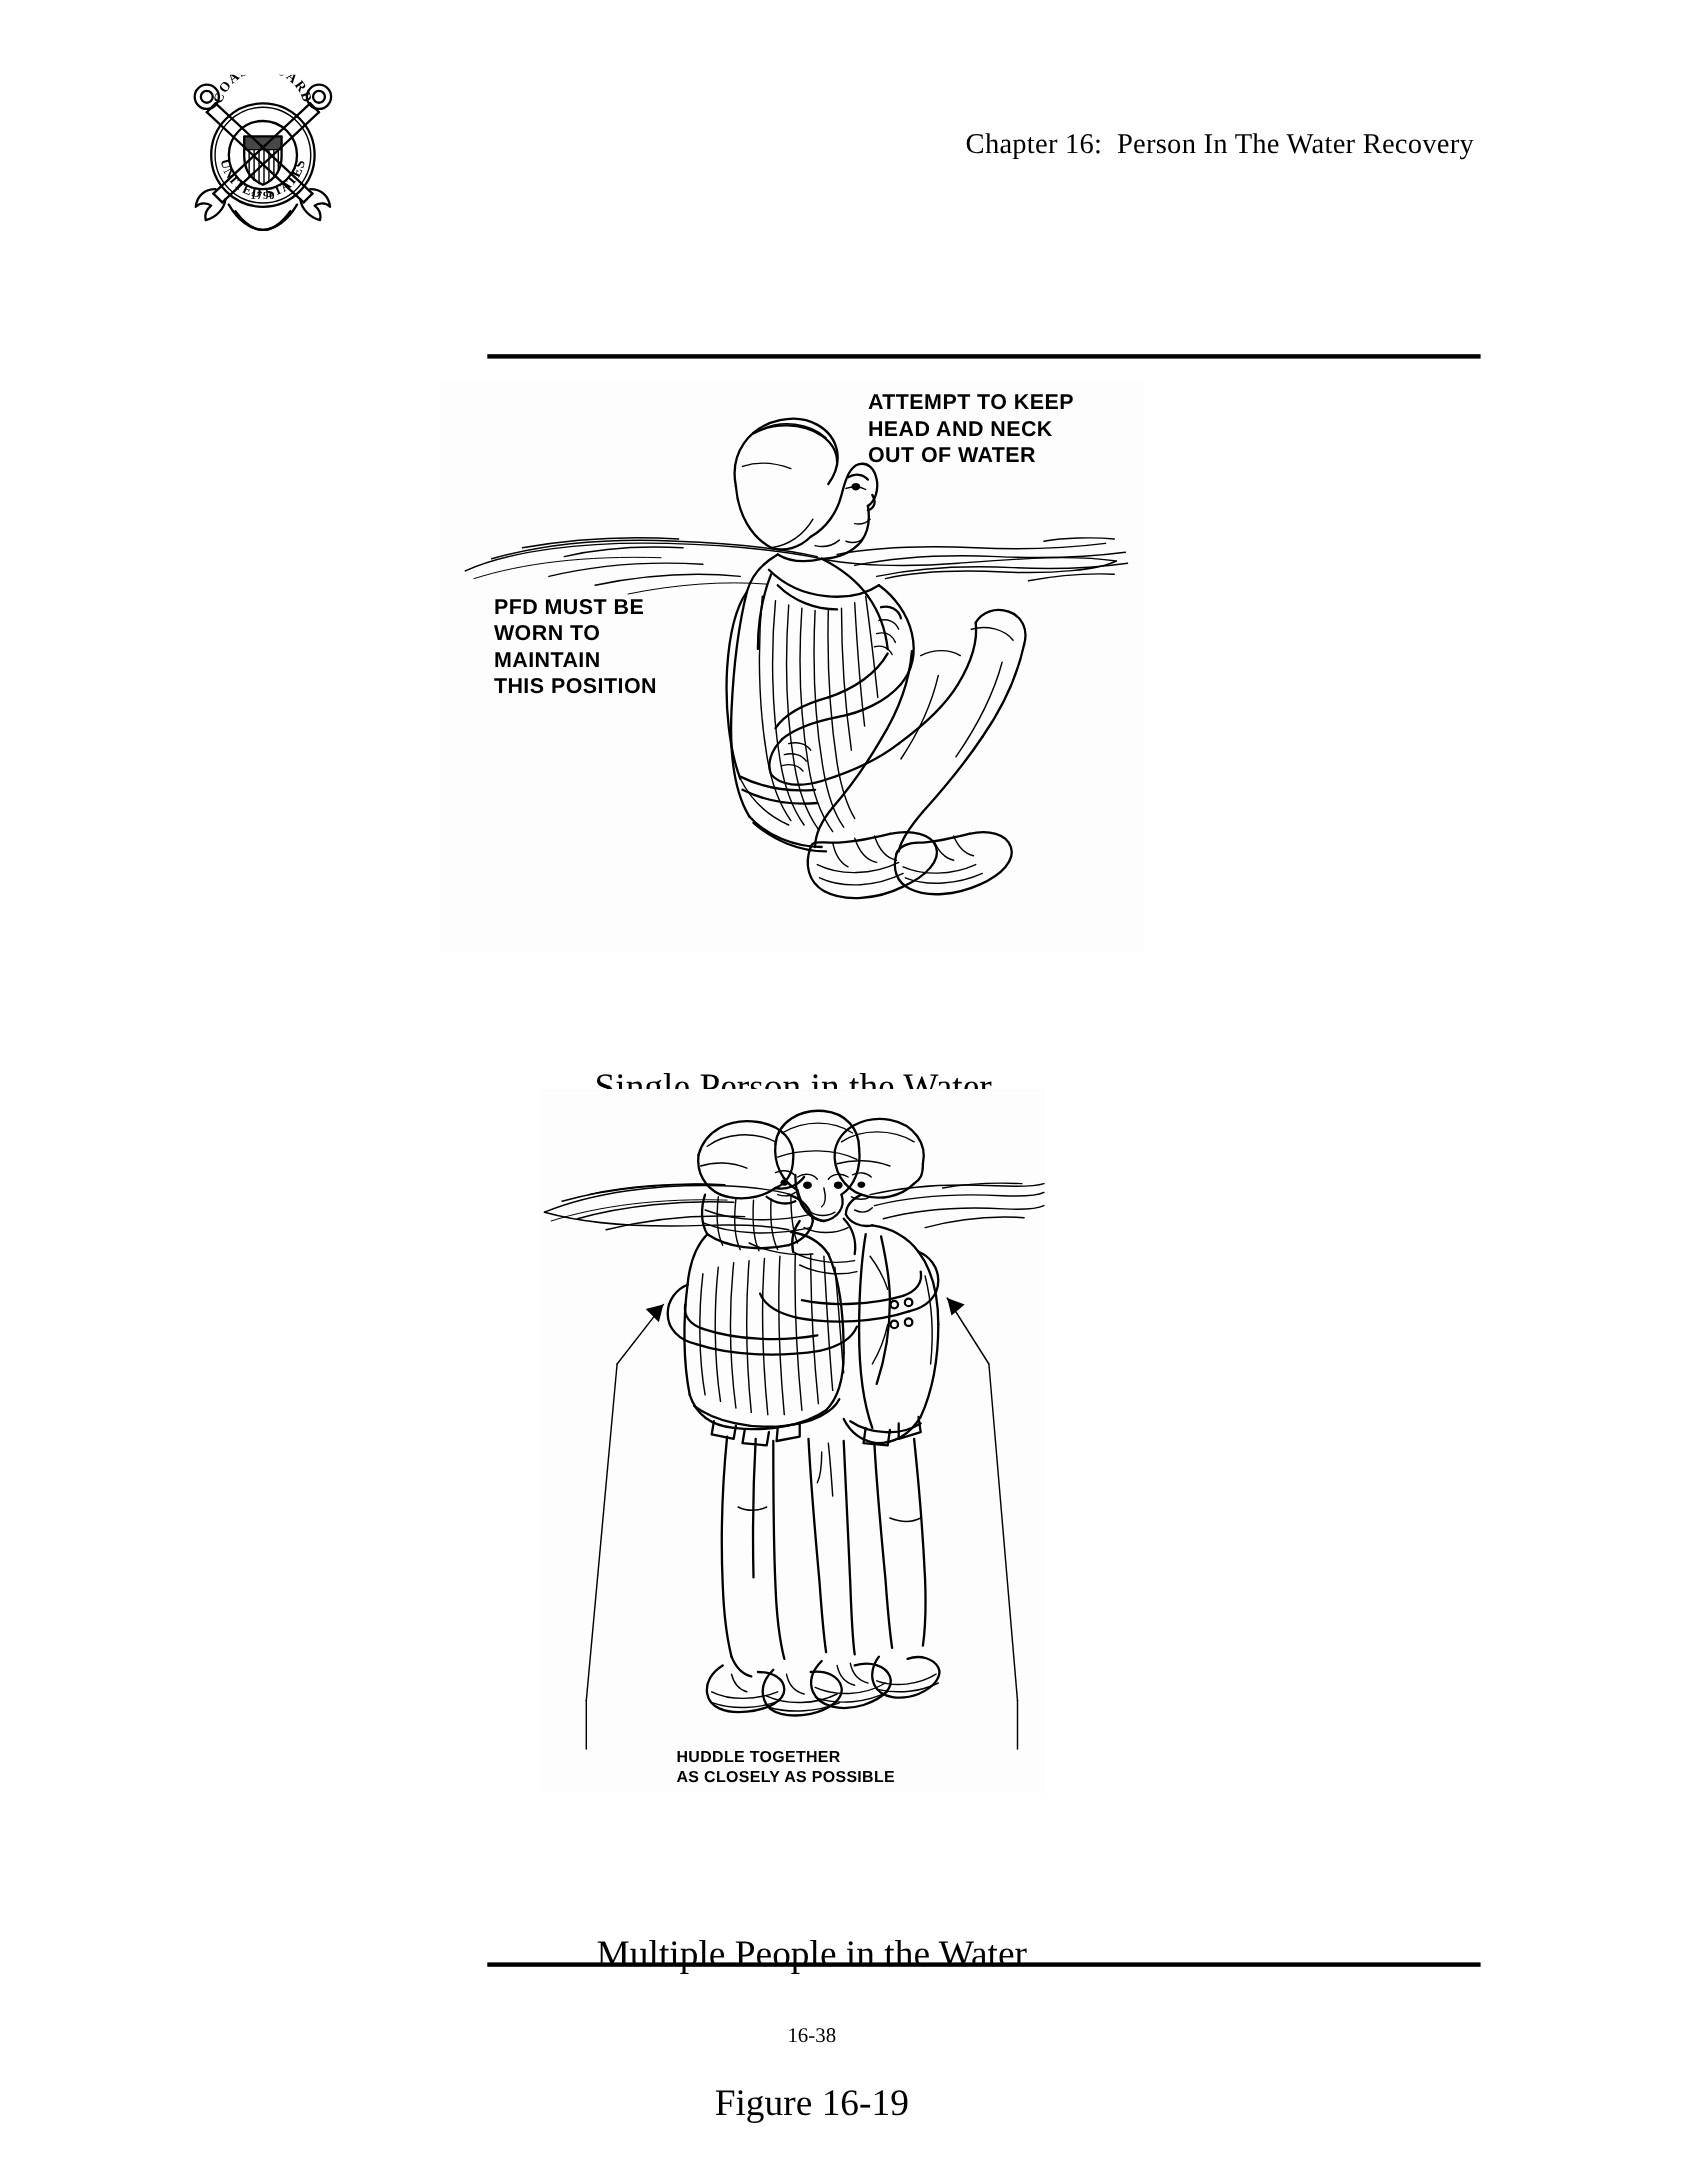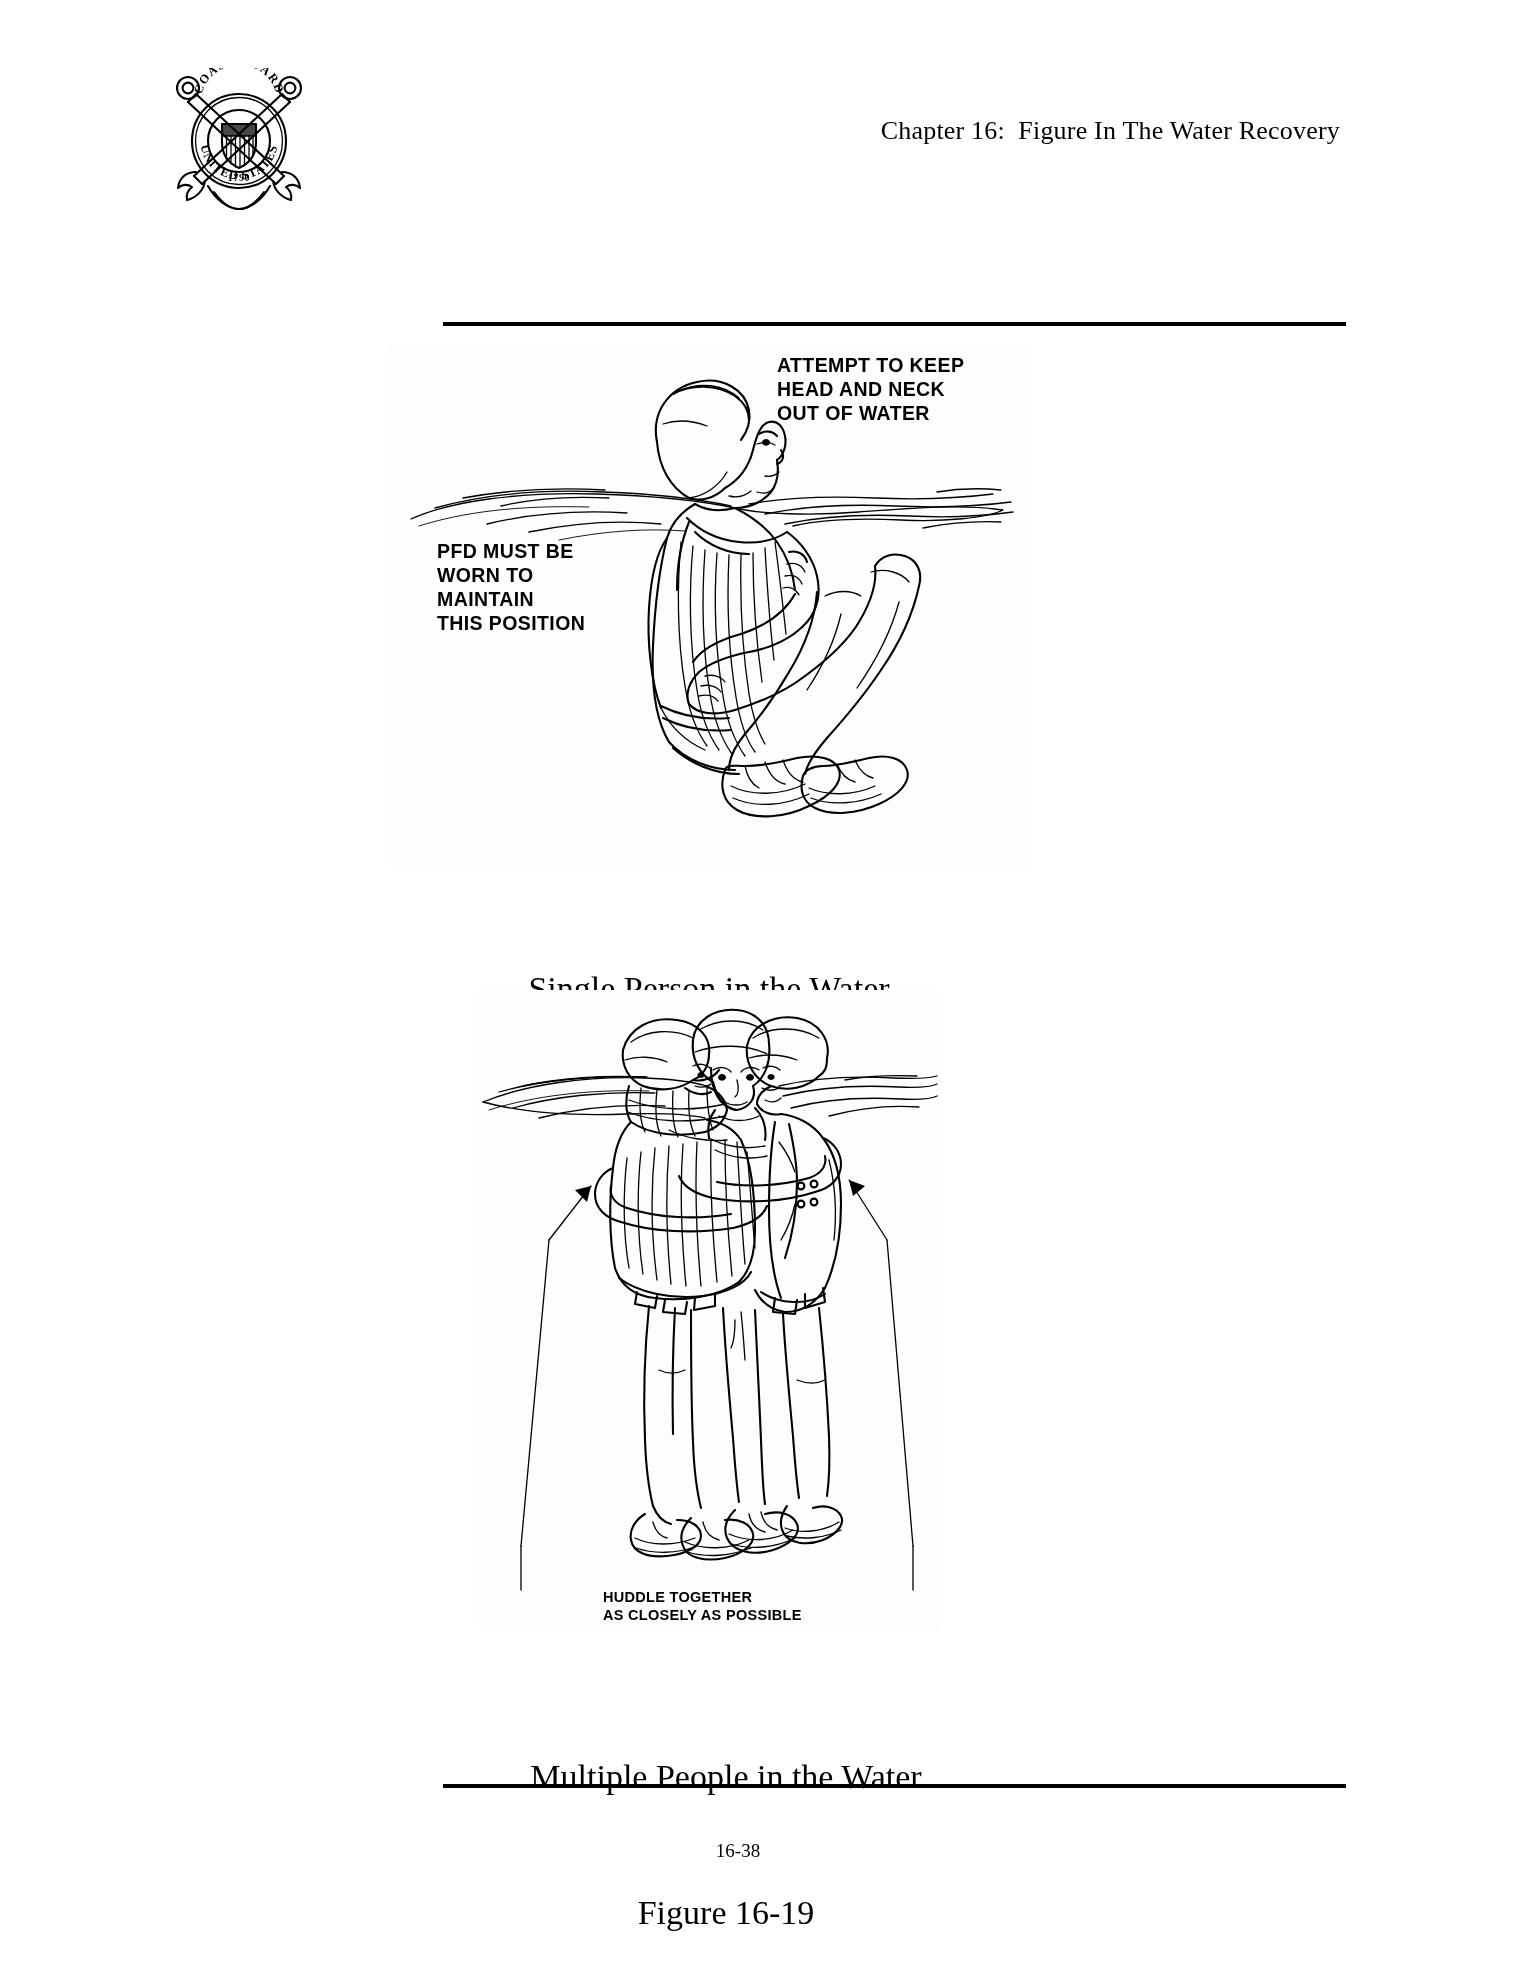--- a/index.html
+++ b/index.html
@@ -49,21 +49,21 @@
     width: 903px;
     height: 4px;
     background: #000000;
   }
   #rule-top { top: 322px; }
   #rule-bottom { top: 1784px; }
 
   
   .figure-block {
     position: absolute;
-    left: 0;
+    left: 12px;
     width: 1418px;
   }
   .figure-art {
     display: block;
     margin: 0 auto;
     background: #fdfdfd;
   }
   .figure-caption {
     text-align: center;
     font-size: 34px;
@@ -195,21 +195,21 @@
         <path class="ink-thin" d="M65 68 L65 96"></path>
         <path class="ink-thin" d="M69.5 68 L69.5 99"></path>
         <path class="ink-thin" d="M74 68 L74 99"></path>
         <path class="ink-thin" d="M78.5 68 L78.5 97"></path>
         <path class="ink-thin" d="M83 68 L83 93"></path>
         <path class="ink-thin" d="M87 68 L87 87"></path>
       </g>
     </svg>
   </div>
 
-  <div id="header-title">Chapter 16:  Figure In The Water Recovery</div>
+  <div id="header-title">Chapter 16:  Person In The Water Recovery</div>
 </div>
 
 <div id="rule-top" class="hrule"></div>
 <div id="rule-bottom" class="hrule"></div>
 
 <div id="figure-17-block" class="figure-block">
 
   <svg id="figure-17-art" class="figure-art" viewBox="0 0 640 520">
 
     <g>

